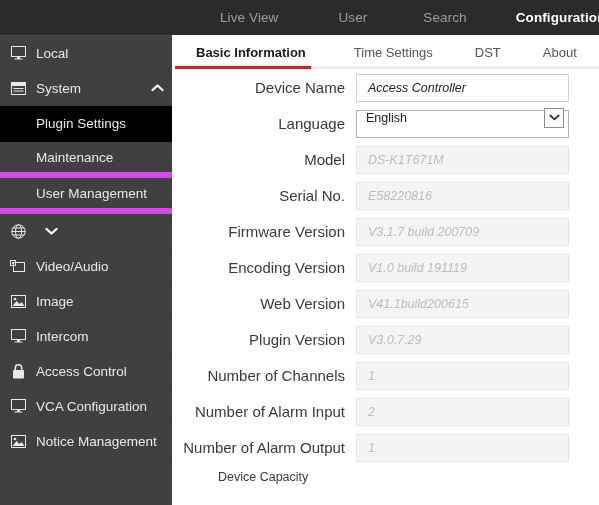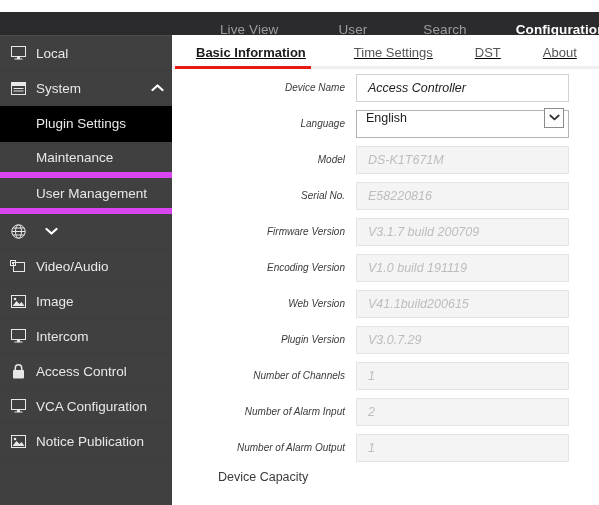--- a/index.html
+++ b/index.html
@@ -14,21 +14,21 @@
   #app {
     position: relative;
     width: 599px;
     height: 505px;
     background: #ffffff;
   }
 
   
   .topnav {
     position: absolute;
-    top: 12px; left: 0;
+    top: 0; left: 0;
     width: 599px; height: 35px;
     background: #2b2b2e;
     display: flex;
     align-items: center;
   }
   .topnav-spacer { width: 218px; height: 1px; flex: none; }
   .topnav-item {
     color: #9d9d9f;
     font-size: 13.5px;
     letter-spacing: 0.1px;
@@ -105,21 +105,20 @@
     background: #ffffff;
     border-left: 2px solid #ffffff;
   }
 
   .tabs {
     position: relative;
     height: 34px;
     display: flex;
     align-items: center;
     padding-left: 4px;
-    text-decoration: underline;
   }
   .tab {
     font-size: 13px;
     color: #555558;
     cursor: pointer;
     white-space: nowrap;
   }
   .tab.active {
     color: #1c1c1e;
     font-weight: bold;
@@ -152,24 +151,23 @@
     display: flex;
     align-items: center;
     height: 35px;
     margin-bottom: 1px;
   }
   .flabel {
     width: 182px;
     min-width: 182px;
     text-align: right;
     padding-right: 11px;
-    font-size: 10px;
+    font-size: 15px;
     color: #3a3a3c;
     white-space: nowrap;
-    font-style: italic;
   }
   .finput {
     width: 213px;
     height: 28px;
     border: 1px solid #d2d2d2;
     background: #ffffff;
     display: flex;
     align-items: center;
     padding: 0 11px;
     font-size: 12.5px;
@@ -338,21 +336,21 @@
     </div>
 
     <div class="sb-row">
       <span class="sb-icon">
         <svg class="ic" width="15" height="13" viewBox="0 0 15 13">
             <rect x="0.5" y="0.5" width="14" height="12" fill="none" stroke="#e8e8e8"></rect>
             <circle cx="4" cy="4" r="1.3" fill="#e8e8e8"></circle>
             <path d="M1.5 11 L5.5 6 L8.5 9 L10.5 7 L13.5 11 Z" fill="#e8e8e8"></path>
           </svg>
       </span>
-      <span class="sb-label">Notice Publication</span>
+      <span class="sb-label">Notice Management</span>
     </div>
 
   </div>
 
   <div class="content">
 
     <div class="tabs">
       <div class="tab t0 active">Basic Information</div>
       <div class="tab t1">Time Settings</div>
       <div class="tab t2">DST</div>

